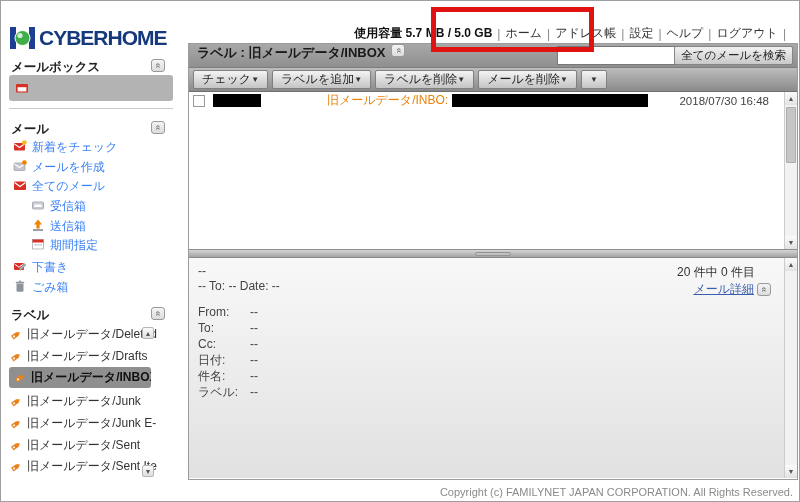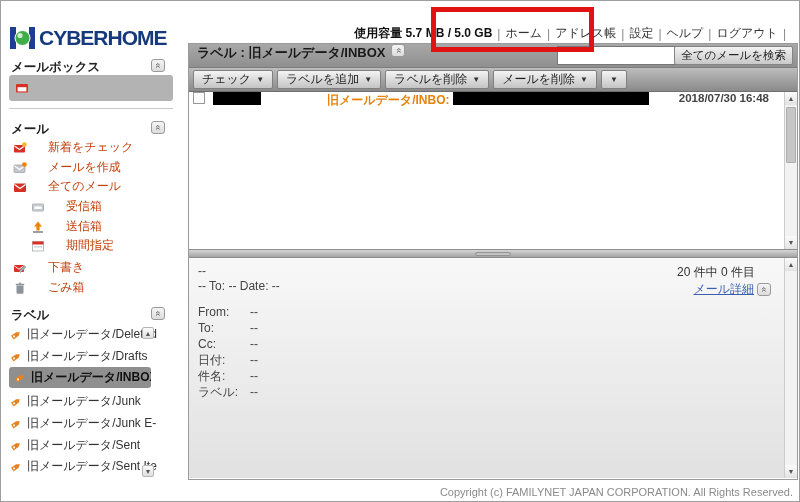--- a/index.html
+++ b/index.html
@@ -14,41 +14,41 @@
   .topnav .sep { color:#888; margin:0 5px; }
   .topnav .nav-link { color:#333; cursor:pointer; }
   .red-annotation { position:absolute; left:430px; top:6px; width:163px; height:45px; border:5px solid #e01212; z-index:10; pointer-events:none; }
 
   
   .sb-header { position:absolute; left:10px; font-weight:bold; font-size:12.5px; color:#222; }
   .collapse-btn { position:absolute; width:14px; height:13px; border:1px solid #9a9a9a; border-radius:3px; background:linear-gradient(#f4f4f4,#dcdcdc); display:flex; align-items:center; justify-content:center; cursor:pointer; }
   .collapse-btn span { display:inline-block; transform:rotate(90deg); font-size:9px; color:#555; line-height:1; }
   .mailbox-bar { position:absolute; left:8px; top:74px; width:164px; height:26px; background:#b3b3b3; border-radius:3px; display:flex; align-items:center; padding-left:6px; cursor:pointer; }
   .sb-divider { position:absolute; left:8px; top:107px; width:164px; border-top:1px solid #c9c9c9; }
-  .sb-item { position:absolute; left:12px; display:flex; align-items:center; gap:21px; color:#c2410c; cursor:pointer; white-space:nowrap; }
+  .sb-item { position:absolute; left:12px; display:flex; gap:5px; color:#3b82f6; cursor:pointer; white-space:nowrap; }
   .sb-item.indent { left:30px; }
   .label-list { position:absolute; left:0; top:320px; width:162px; height:170px; overflow:hidden; }
   .label-row { position:absolute; left:8px; width:148px; display:flex; align-items:center; gap:4px; white-space:nowrap; overflow:hidden; cursor:pointer; color:#333; }
   .label-row.selected { background:#8f8f8f; border-radius:3px; font-weight:bold; color:#111; padding:2px 4px; width:142px; }
   .mini-scroll-arrow { position:absolute; width:12px; height:12px; background:linear-gradient(#fbfbfb,#dfdfdf); border:1px solid #b5b5b5; border-radius:2px; display:flex; align-items:center; justify-content:center; font-size:7px; color:#555; cursor:pointer; z-index:2; }
 
   
   .main { position:absolute; left:187px; top:42px; width:610px; height:437px; border:1px solid #9b9b9b; background:#fff; }
   .content-header { position:relative; height:23px; background:linear-gradient(#a8a8a8,#8f8f8f); display:flex; align-items:flex-start; padding-left:8px; }
   .content-title { font-weight:bold; font-size:13px; color:#191919; }
   .content-header .collapse-btn { position:static; margin-left:6px; }
   .search-input { position:absolute; right:112px; top:2px; width:128px; height:19px; border:1px solid #777; background:#fff; padding:0 4px; font-size:12px; font-family:inherit; }
   .search-btn { position:absolute; right:4px; top:2px; height:19px; padding:0 6px; font-size:11.5px; font-family:inherit; color:#222; background:linear-gradient(#f2f2f2,#c9c9c9); border:1px solid #858585; border-radius:2px; cursor:pointer; }
 
   .toolbar { position:relative; height:24px; background:linear-gradient(#bdbdbd,#8a8a8a); border-top:1px solid #7d7d7d; display:flex; align-items:center; padding-left:4px; gap:4px; }
-  .tb-btn { height:19px; display:inline-flex; align-items:center; gap:5px; padding:0 8px; background:linear-gradient(#f4f4f4,#c4c4c4); border:1px solid #808080; border-radius:2px; font-size:12px; color:#1d1d1d; cursor:pointer; white-space:nowrap; }
+  .tb-btn { height:19px; display:inline-flex; align-items:center; padding:0 8px; background:linear-gradient(#f4f4f4,#c4c4c4); border:1px solid #808080; border-radius:2px; font-size:12px; color:#1d1d1d; cursor:pointer; white-space:nowrap; }
   .tb-caret { font-size:8px; color:#333; }
 
   .mail-list { position:relative; height:158px; background:#fff; border-top:1px solid #6f6f6f; }
-  .mail-row { position:relative; height:17px; display:flex; padding-left:4px; cursor:pointer;font-weight:bold; }
+  .mail-row { position:relative; height:17px; display:flex; align-items:center; padding-left:4px; cursor:pointer; }
   .row-checkbox { width:12px; height:12px; border:1px solid #999; background:#fcfcfc; margin-right:8px; cursor:pointer; }
   .redact-a { width:48px; height:13px; background:#000; }
   .row-label { color:#e8820a; margin-left:66px; white-space:nowrap; }
   .redact-b { width:196px; height:13px; background:#000; margin-left:4px; }
   .row-date { margin-left:auto; margin-right:28px; color:#444; font-size:11.5px; white-space:nowrap; }
 
   .vscroll { position:absolute; right:0; top:0; bottom:0; width:13px; background:#f2f2f2; border-left:1px solid #ccc; }
   .vs-arrow { position:absolute; left:0; width:12px; height:13px; display:flex; align-items:center; justify-content:center; font-size:7px; color:#555; background:linear-gradient(#fbfbfb,#e2e2e2); cursor:pointer; }
   .vs-arrow.up { top:0; }
   .vs-arrow.down { bottom:0; }

